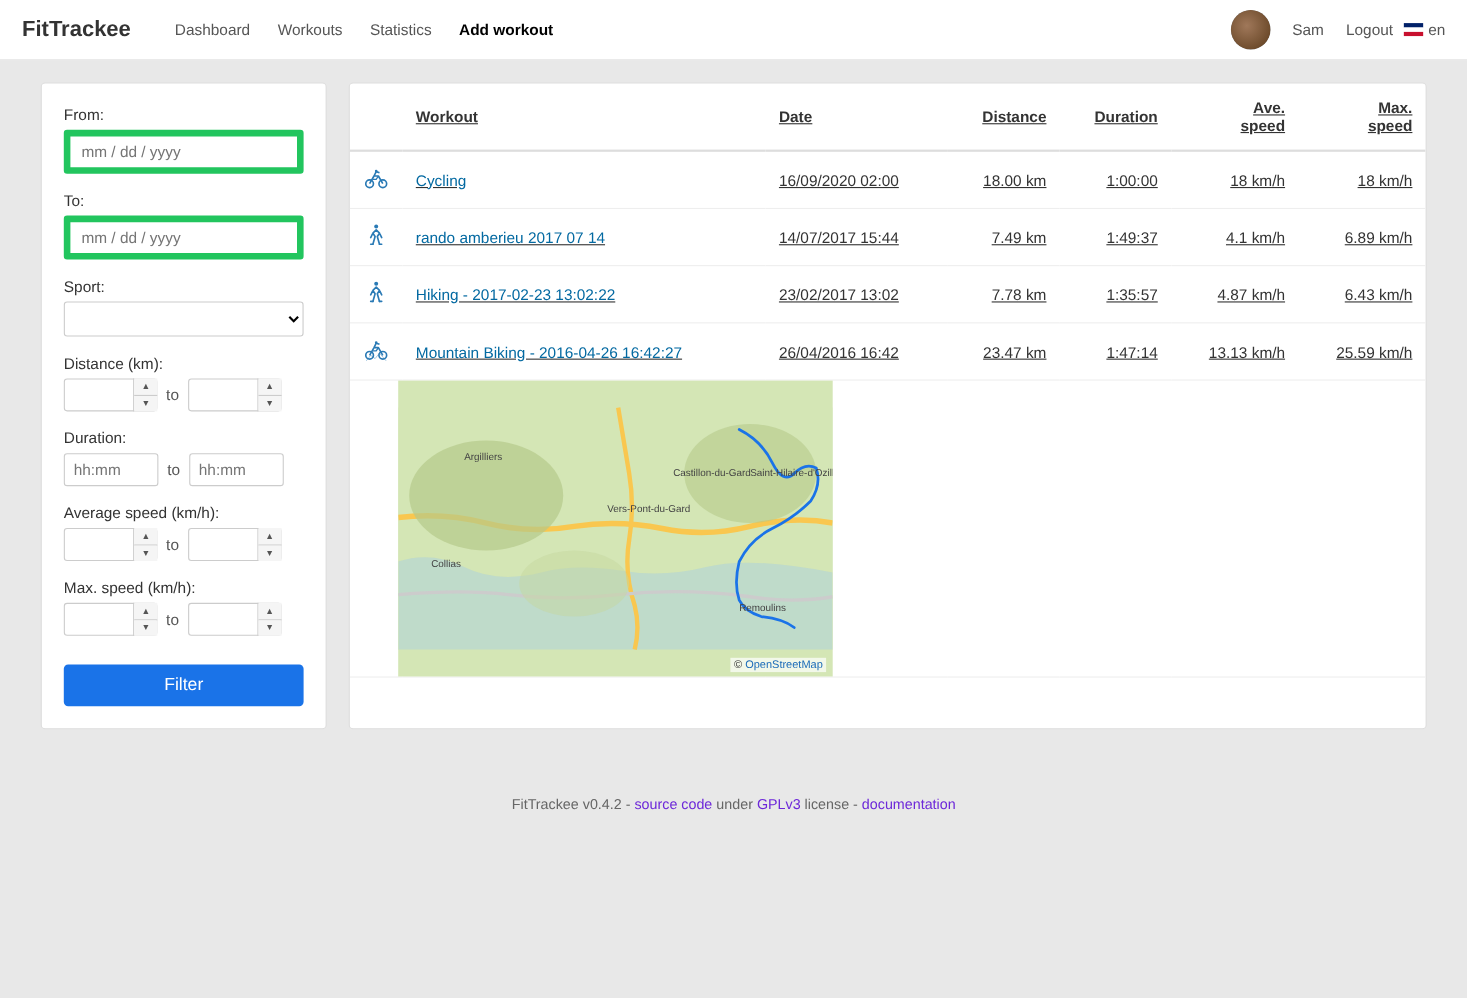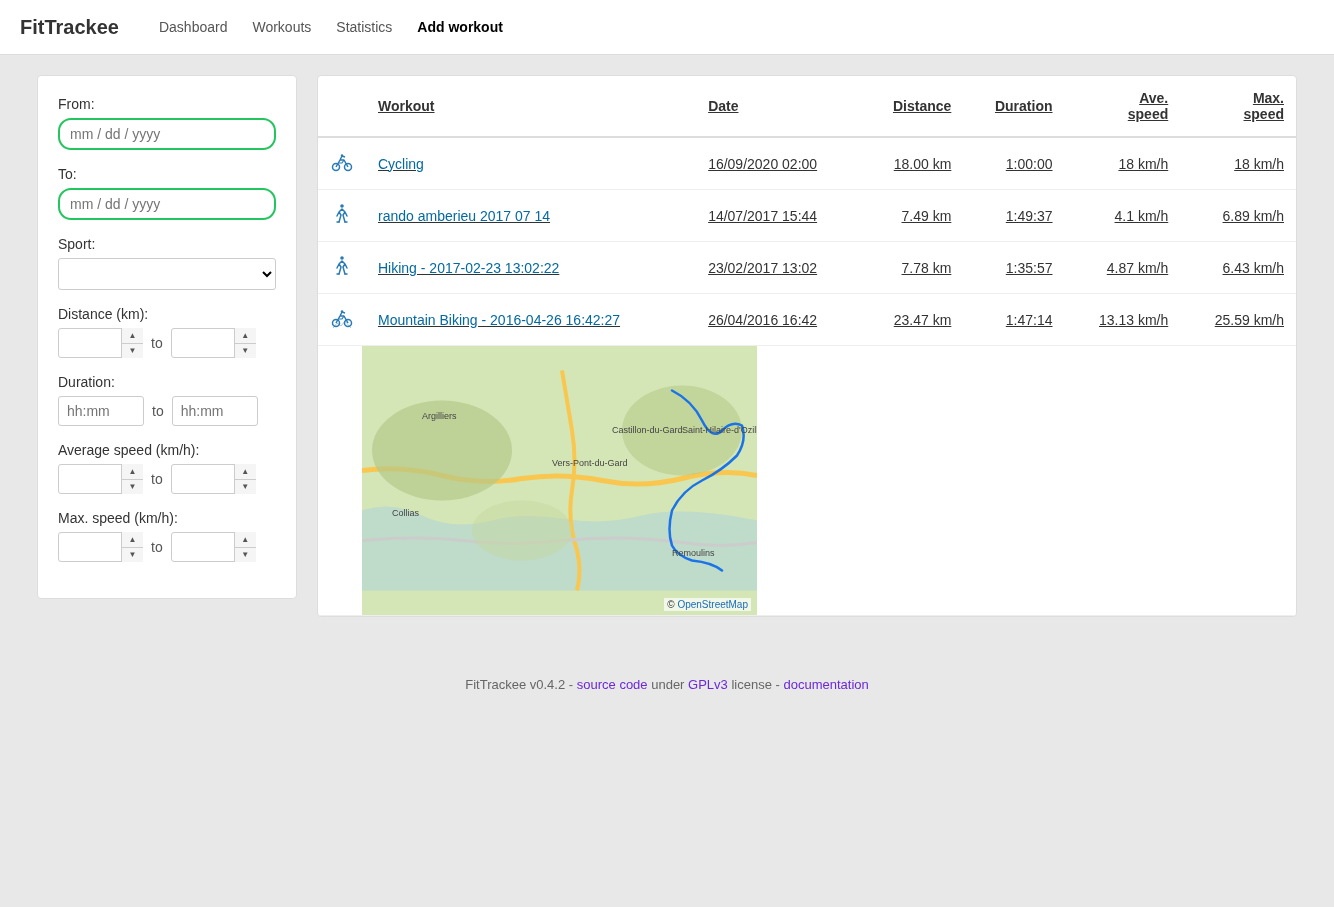--- a/index.html
+++ b/index.html
@@ -94,22 +94,22 @@
     }
     .filter-label {
       display: block;
       margin-bottom: 6px;
       color: #333;
       font-size: 14px;
     }
     .filter-input {
       width: 100%;
       padding: 6px 10px;
-      border: 2px solid #22c55e;
-      border-radius: 13px;
+      border: 6px solid #22c55e;
+      border-radius: 3px;
       font-size: 14px;
       color: #3b82f6;
     }
     .filter-select {
       width: 100%;
       padding: 6px 10px;
       border: 1px solid #ccc;
       border-radius: 3px;
       font-size: 14px;
       background: #fff;
@@ -257,20 +257,37 @@
 <body>
 
 <nav class="navbar">
   <a class="navbar-brand">FitTrackee</a>
   <div class="navbar-nav">
     <a class="nav-link" href="#">Dashboard</a>
     <a class="nav-link" href="#">Workouts</a>
     <a class="nav-link" href="#">Statistics</a>
     <a class="nav-link active" href="#">Add workout</a>
   </div>
+  <div class="navbar-right">
+    <div class="avatar">
+      <div class="avatar-img"></div>
+    </div>
+    <a class="nav-link" href="#">Sam</a>
+    <a class="logout-link" href="#">Logout</a>
+    <div class="lang-flag">
+      <svg width="18" height="12">
+        <rect width="18" height="4" fill="#012169"></rect>
+        <rect y="4" width="18" height="4" fill="#fff"></rect>
+        <rect y="8" width="18" height="4" fill="#C8102E"></rect>
+
+        <rect x="0" y="0" width="18" height="12" fill="none"></rect>
+      </svg>
+      <span>en</span>
+    </div>
+  </div>
 </nav>
 
 <div class="main-container">
 
   <div class="filter-panel">
     <div class="filter-group">
       <label class="filter-label">From:</label>
       <input type="text" class="filter-input" placeholder="mm / dd / yyyy" style="">
     </div>
     <div class="filter-group">
@@ -347,20 +364,21 @@
         <span class="range-to">to</span>
         <div class="range-input-wrapper">
           <input type="text" class="range-input" style="">
           <div class="range-spinner">
             <button class="spinner-up">▲</button>
             <button class="spinner-down">▼</button>
           </div>
         </div>
       </div>
     </div>
+    <button class="filter-btn">Filter</button>
   </div>
 
   <div class="workouts-panel">
     <table class="workouts-table">
       <thead>
         <tr>
           <th style="width:40px;"></th>
           <th>Workout</th>
           <th>Date</th>
           <th class="right">Distance</th>

